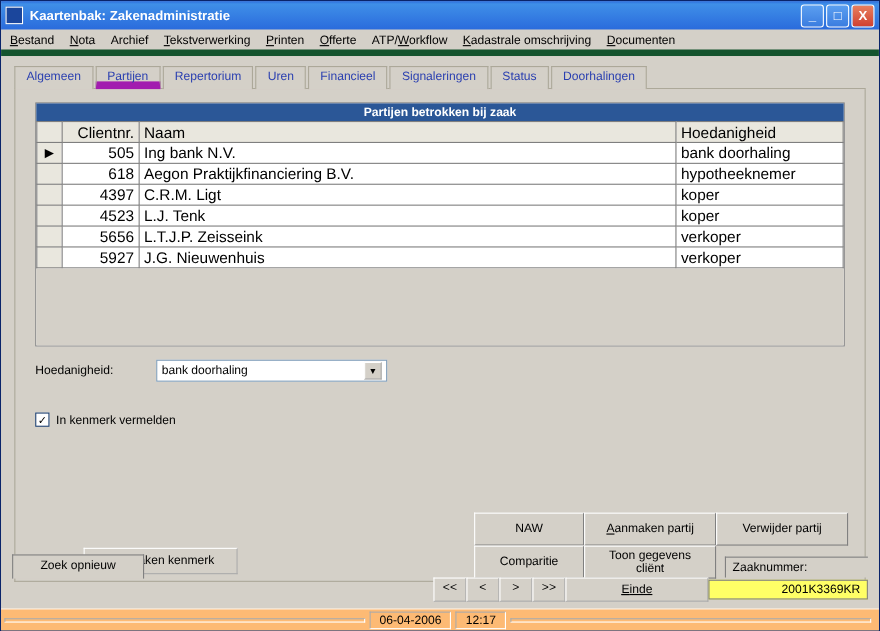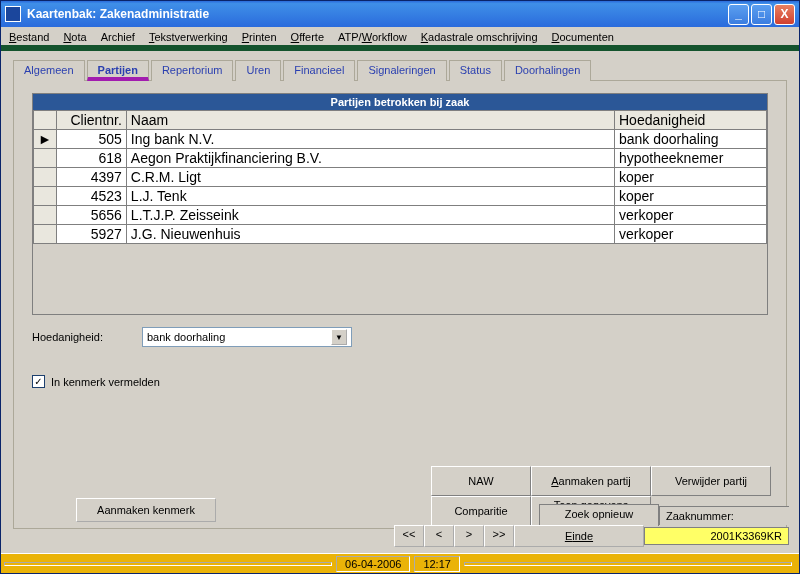--- a/index.html
+++ b/index.html
@@ -35,21 +35,21 @@
 }
 .menubar span u { text-decoration: underline; }
 .content { flex: 1; background: #d4d0c8; padding: 8px 12px 4px 12px; position: relative; }
 .tabs { display: flex; border-bottom: 1px solid #aca899; height: 22px; }
 .tab {
   padding: 3px 10px 2px 10px;
   border: 1px solid #aca899; border-bottom: none;
   background: #d4d0c8; color: #2a3fb0;
   margin-right: 2px; position: relative; top: 1px;
 }
-.tab.active { background: #d4d0c8; border-bottom: 4px solid #a21caf; font-weight: bold; }
+.tab.active { background: #d4d0c8; border-bottom: 7px solid #a21caf; font-weight: normal; }
 .tabbody {
   border: 1px solid #aca899; border-top: none;
   height: 448px; padding: 12px 18px; background: #d4d0c8;
 }
 .grid-wrap { border: 1px solid #7f7f7f; background: #fff; }
 .grid-title { background: #2b5797; color: #fff; font-weight: bold; text-align: center; padding: 2px 0; }
 table.grid { width: 100%; border-collapse: collapse; font-size: 14px; }
 table.grid th { background: #e9e7de; font-weight: normal; text-align: left; padding: 1px 4px; border: 1px solid #7f7f7f; }
 table.grid td { padding: 1px 4px; border: 1px solid #7f7f7f; background: #fff; }
 table.grid td.rowhead { width: 20px; background: #e9e7de; text-align: center; }
@@ -85,21 +85,21 @@
 }
 .zoekrow { display: flex; justify-content: flex-end; align-items: center; gap: 0; }
 .zoekrow .btn { height: 22px; }
 .navbtns { display: flex; }
 .navbtns .btn { width: 30px; padding: 2px 0; }
 .zaak-lbl { width: 130px; padding: 3px 6px; border: 1px solid #808080; background: #d4d0c8; border-bottom:none; border-right:none;}
 .zoek-btn { width: 120px; padding: 3px 6px; border: 1px solid #808080; background: #d4d0c8; border-bottom:none; }
 .einde-btn { width: 130px; text-decoration: underline; text-align:center;}
 .zaak-val { width: 145px; background: #ffff66; padding: 2px 6px; text-align:right; border:1px solid #808080; }
 .statusbar {
-  height: 20px; border-top: 1px solid #fff; background: #eab308;
+  height: 20px; border-top: 1px solid #fff; background: #fdba74;
   display: flex; align-items: center; padding: 0 3px; font-size: 11px;
 }
 .statusbar .cell { border: 1px inset #fff; padding: 1px 8px; margin-right: 4px; }
 .statusbar .grow { flex:1; border: 1px inset #fff; padding: 1px 8px; margin-right:4px;}
 </style>
 </head>
 <body>
 
 <div class="window">
   <div class="titlebar">
@@ -208,21 +208,21 @@
             <span><u>A</u>anmaken partij</span>
           </div>
         <div class="btn">Verwijder partij</div>
         <div class="btn">Comparitie</div>
         <div class="btn" style="line-height:12px;">Toon gegevens cliënt</div>
         <div class="btn" style="visibility:hidden;"></div>
       </div>
     </div>
 
     <div class="bottombar">
-      <div class="zoekrow" style="margin-bottom:-1px;">
+      <div class="zoekrow" style="margin-bottom:-1px;justify-content:space-between;">
         <div class="zoek-btn btn">Zoek opnieuw</div>
         <div class="zaak-lbl">Zaaknummer:</div>
       </div>
       <div class="zoekrow">
         <div class="navbtns">
           <div class="btn">&lt;&lt;</div>
           <div class="btn">&lt;</div>
           <div class="btn">&gt;</div>
           <div class="btn">&gt;&gt;</div>
         </div>

